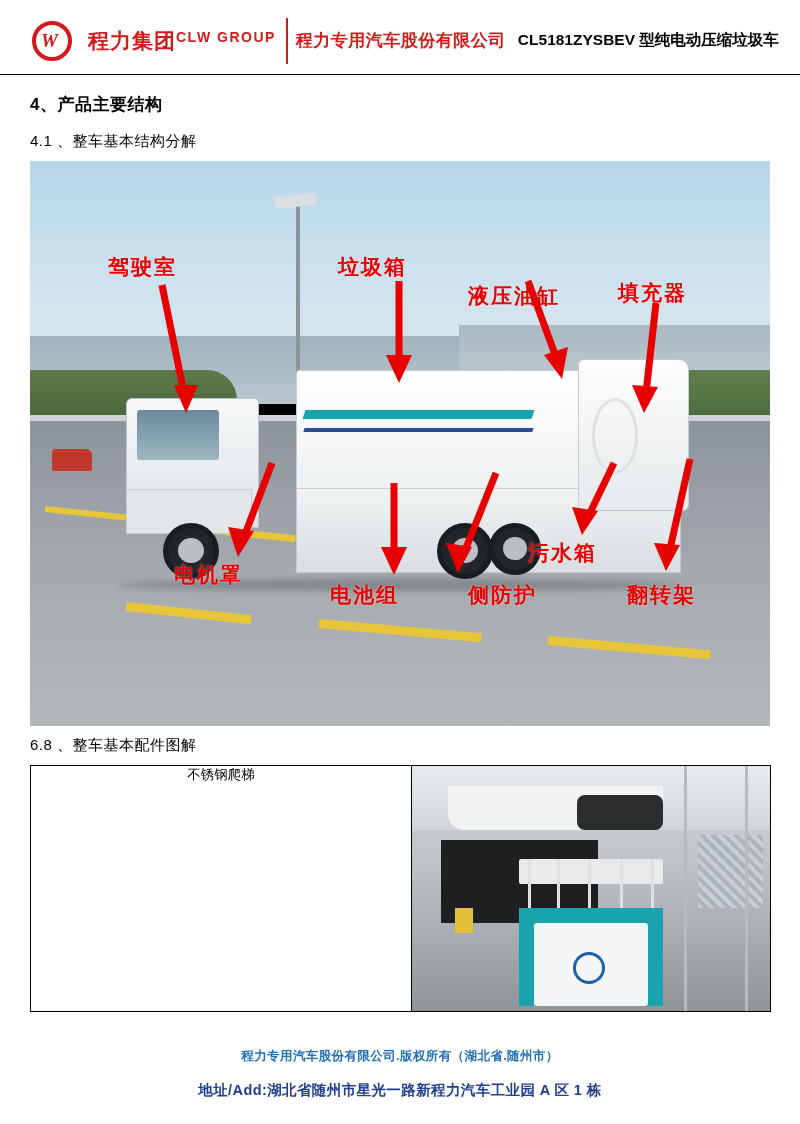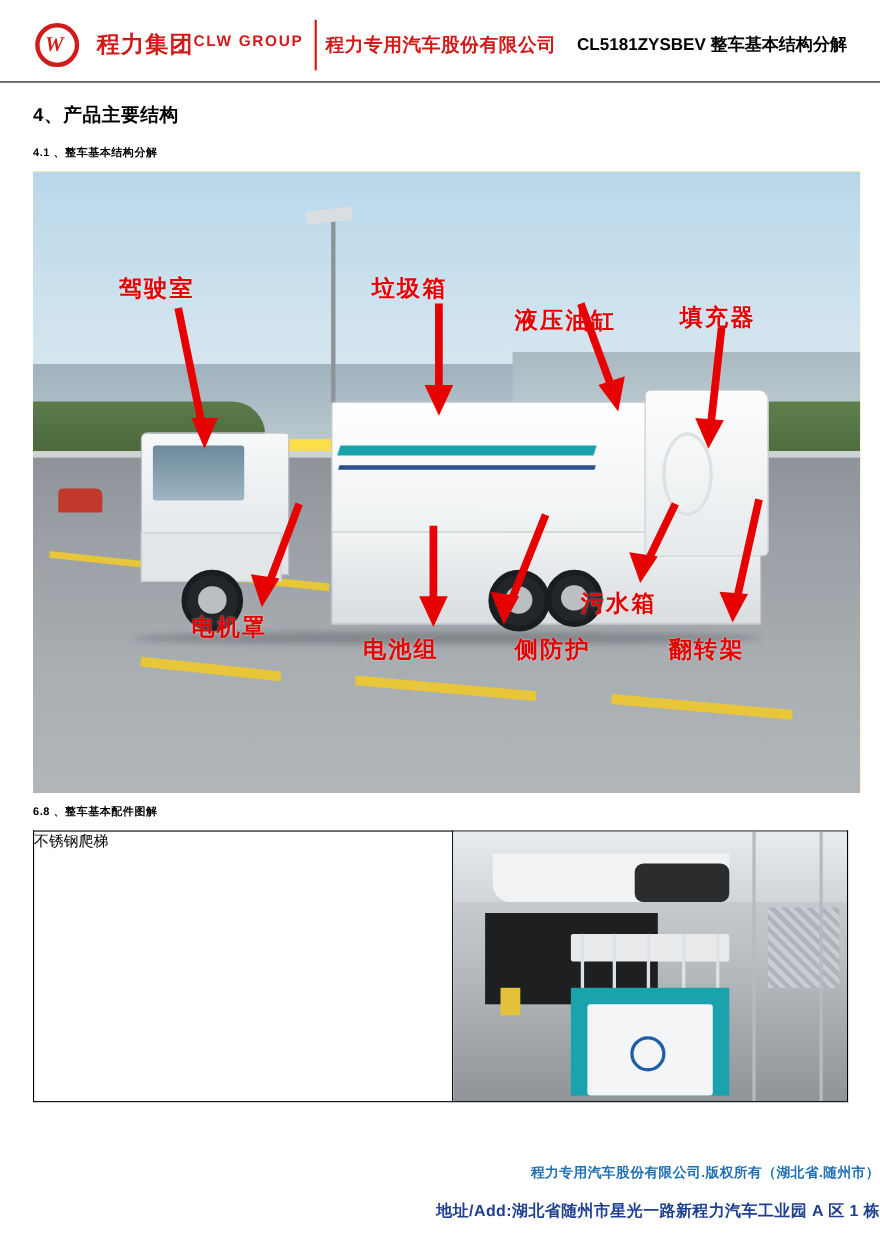--- a/index.html
+++ b/index.html
@@ -125,35 +125,34 @@
     padding: 12px 30px 0 30px;
     box-sizing: border-box;
   }
   h2.section {
     font-size: 17px;
     font-weight: bold;
     margin: 6px 0 16px 0;
     letter-spacing: 0.5px;
   }
   h3.subsection {
-    font-size: 10px;
-    font-weight: bold;
+    font-size: 15px;
+    font-weight: normal;
     margin: 10px 0 10px 0;
     letter-spacing: 0.5px;
   }
 
   
   .figure {
     width: 740px;
     height: 565px;
     position: relative;
     overflow: hidden;
-    background: #fde047;
+    background: #000000;
     margin: 0 0 6px 0;
-    padding-left: 12px;
   }
   
   .fig-sky {
     position: absolute; left:0; top:0; width:100%; height:42%;
     background: linear-gradient(#b9d7ea 0%, #cfe3ee 55%, #dfe9ee 100%);
   }
   
   .fig-building {
     position: absolute; left: 0; top: 31%; width: 100%; height: 12%;
     background: linear-gradient(#9fb2bd, #b9c7cf);
@@ -304,20 +303,21 @@
   .parts-table {
     width: 740px;
     border: 1px solid #000;
     border-collapse: collapse;
     table-layout: fixed;
   }
   .parts-table td {
     border: 1px solid #000;
     vertical-align: top;
     padding: 0;
+    text-align: center;
   }
   .cell-label {
     width: 380px;
     height: 245px;
     padding: 10px 0 0 10px;
     font-size: 13.5px;
   }
   .cell-photo {
     width: 358px;
     height: 245px;
@@ -338,23 +338,23 @@
   .ph-logo-ring { position:absolute; left:45%; top:76%; width:26px; height:26px; border:3px solid #1d5fa8; border-radius:50%; }
   .ph-mesh { position:absolute; left:80%; top:28%; width:18%; height:30%; background: repeating-linear-gradient(45deg,#c8ced2 0 4px,#aeb5ba 4px 8px); }
   .ph-frame { position:absolute; left:76%; top:0; width:3px; height:100%; background:#b5bbbf; }
   .ph-frame2 { position:absolute; left:93%; top:0; width:3px; height:100%; background:#b5bbbf; }
   .ph-yellow { position:absolute; left:12%; top:58%; width:5%; height:10%; background:#e3c23a; }
 
   
   .footer {
     position: absolute;
     left: 0;
-    bottom: 14px;
+    bottom: 24px;
     width: 100%;
-    text-align: right;
+    text-align: center;
     margin-top: 12px;
   }
   .footer-line1 {
     font-size: 12.5px;
     font-weight: bold;
     color: #1f6fb5;
     margin-bottom: 16px;
     letter-spacing: 0.4px;
   }
   .footer-line2 {
@@ -375,21 +375,21 @@
     </div>
     <div class="logo-text">
       <span class="logo-cn">程力集团</span>
       <span class="logo-en">CLW GROUP</span>
     </div>
   </div>
   <div class="logo-divider"></div>
   <div class="company-block">
     <span class="company-line1">程力专用汽车股份有限公司</span>
   </div>
-  <div class="doc-title">CL5181ZYSBEV 整车基本结构分解</div>
+  <div class="doc-title">CL5181ZYSBEV 型纯电动压缩垃圾车</div>
 </div>
 <hr class="header-rule">
 
 <div class="content">
 
   <h2 class="section">4、产品主要结构</h2>
 
   <h3 class="subsection">4.1 、整车基本结构分解</h3>
 
   <div class="figure">
@@ -426,21 +426,21 @@
     <div class="wheel wheel3"></div>
 
     <div class="anno" style="left:78px; top:92px;">驾驶室</div>
     <div class="anno" style="left:308px; top:92px;">垃圾箱</div>
     <div class="anno" style="left:438px; top:92px;margin-top:29px;">液压油缸</div>
     <div class="anno" style="left:588px; top:118px;">填充器</div>
     <div class="anno" style="left:144px; top:400px;">电机罩</div>
     <div class="anno" style="left:300px; top:420px;">电池组</div>
     <div class="anno" style="left:438px; top:420px;">侧防护</div>
     <div class="anno" style="left:498px; top:378px;">污水箱</div>
-    <div class="anno" style="left:578px; top:420px;">翻转架</div>
+    <div class="anno" style="left:597px; top:420px;">翻转架</div>
 
     <svg class="arrow" style="left:118px; top:120px;" width="60" height="140">
       <line x1="14" y1="4" x2="36" y2="112" stroke="#e60000" stroke-width="7"></line>
       <polygon points="38,132 26,104 50,104" fill="#e60000"></polygon>
     </svg>
     <svg class="arrow" style="left:345px; top:118px;" width="50" height="110">
       <line x1="24" y1="2" x2="24" y2="82" stroke="#e60000" stroke-width="7"></line>
       <polygon points="24,104 11,76 37,76" fill="#e60000"></polygon>
     </svg>
     <svg class="arrow" style="left:490px; top:118px;" width="60" height="110">

